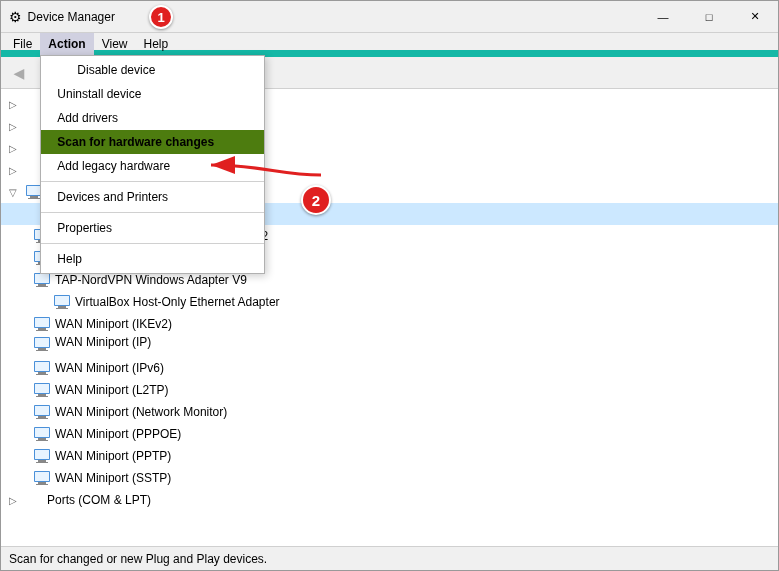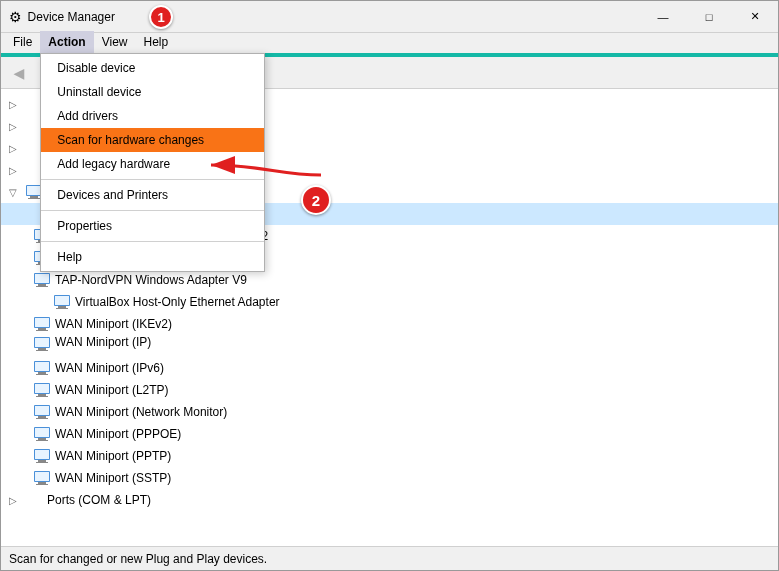--- a/index.html
+++ b/index.html
@@ -32,43 +32,43 @@
       </button>
       <button style="width:46px; height:32px; border:none; background:transparent; cursor:pointer; font-size:11px; display:flex; align-items:center; justify-content:center;">
         <span>□</span>
       </button>
       <button style="width:46px; height:32px; border:none; background:transparent; cursor:pointer; font-size:11px; display:flex; align-items:center; justify-content:center;">
         <span>✕</span>
       </button>
     </div>
   </div>
 
-  <div style="height:24px; background:#f0f0f0; display:flex; align-items:flex-end; padding:0 4px; border-bottom:4px solid #14b8a6; position:relative;">
+  <div style="height:24px; background:#f0f0f0; display:flex; align-items:flex-start; padding:0 4px; border-bottom:7px solid #14b8a6; position:relative;">
     <div style="padding:2px 8px; cursor:pointer; font-size:12px; height:22px; display:flex; align-items:center;">
       <span>File</span>
     </div>
     <div style="padding:2px 8px; cursor:pointer; font-size:12px; height:22px; display:flex; align-items:center; background:#d0d0e0; position:relative;">
       <span style="font-weight:600;">Action</span>
 
       <div style="position:absolute; top:22px; left:0; width:225px; background:white; border:1px solid #b0b0b0; box-shadow:2px 2px 8px rgba(0,0,0,0.2); z-index:100; padding:2px 0;">
 
 
-        <div style="padding:5px 16px; cursor:pointer; font-size:12px; color:#000;">
+        <div style="padding:5px 16px; cursor:pointer; font-size:12px; color:#000;margin-left:20px;">
           <span>Disable device</span>
         </div>
 
         <div style="padding:5px 16px; cursor:pointer; font-size:12px; color:#000;">
           <span>Uninstall device</span>
         </div>
 
         <div style="padding:5px 16px; cursor:pointer; font-size:12px; color:#000;">
           <span>Add drivers</span>
         </div>
 
-        <div style="padding:5px 16px; cursor:pointer; font-size:12px; color:#000; background:#f97316;">
+        <div style="padding:5px 16px; cursor:pointer; font-size:12px; color:#000; background:#4d7c0f;font-weight:bold;">
           <span>Scan for hardware changes</span>
         </div>
 
         <div style="padding:5px 16px; cursor:pointer; font-size:12px; color:#000;">
           <span>Add legacy hardware</span>
         </div>
 
         <div style="height:1px; background:#d0d0d0; margin:3px 0;"></div>
 
         <div style="padding:5px 16px; cursor:pointer; font-size:12px; color:#000;">

